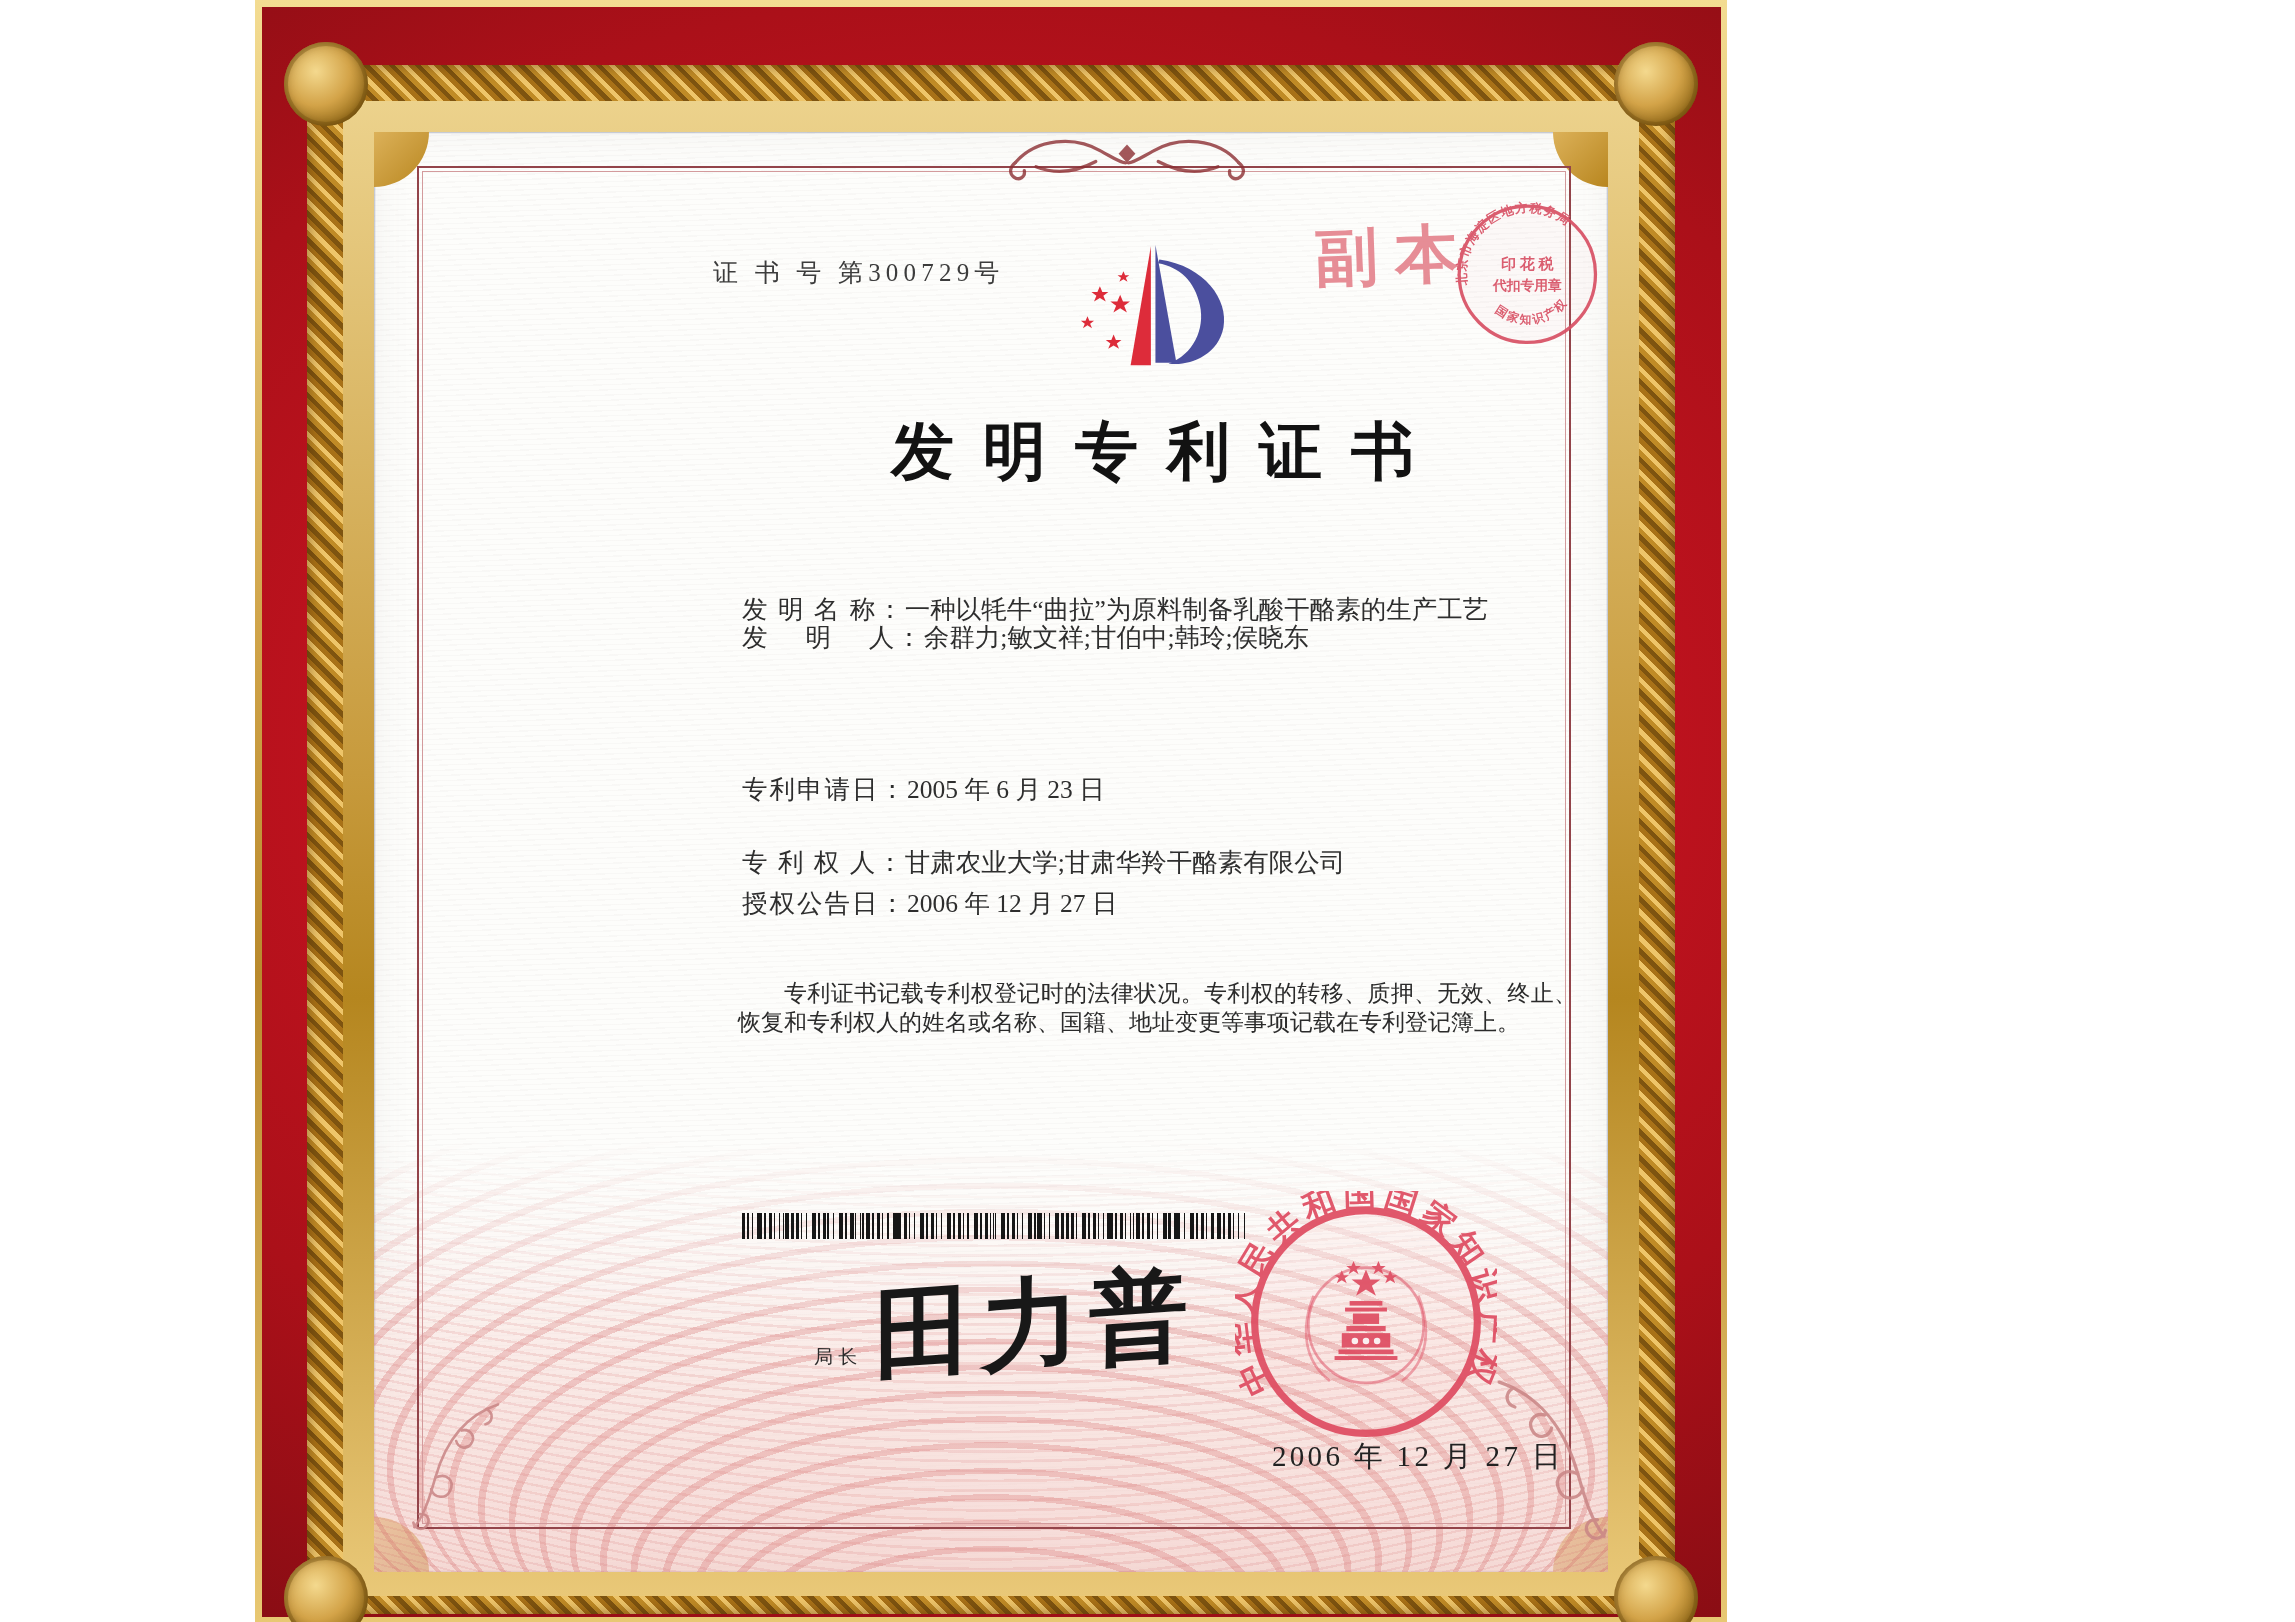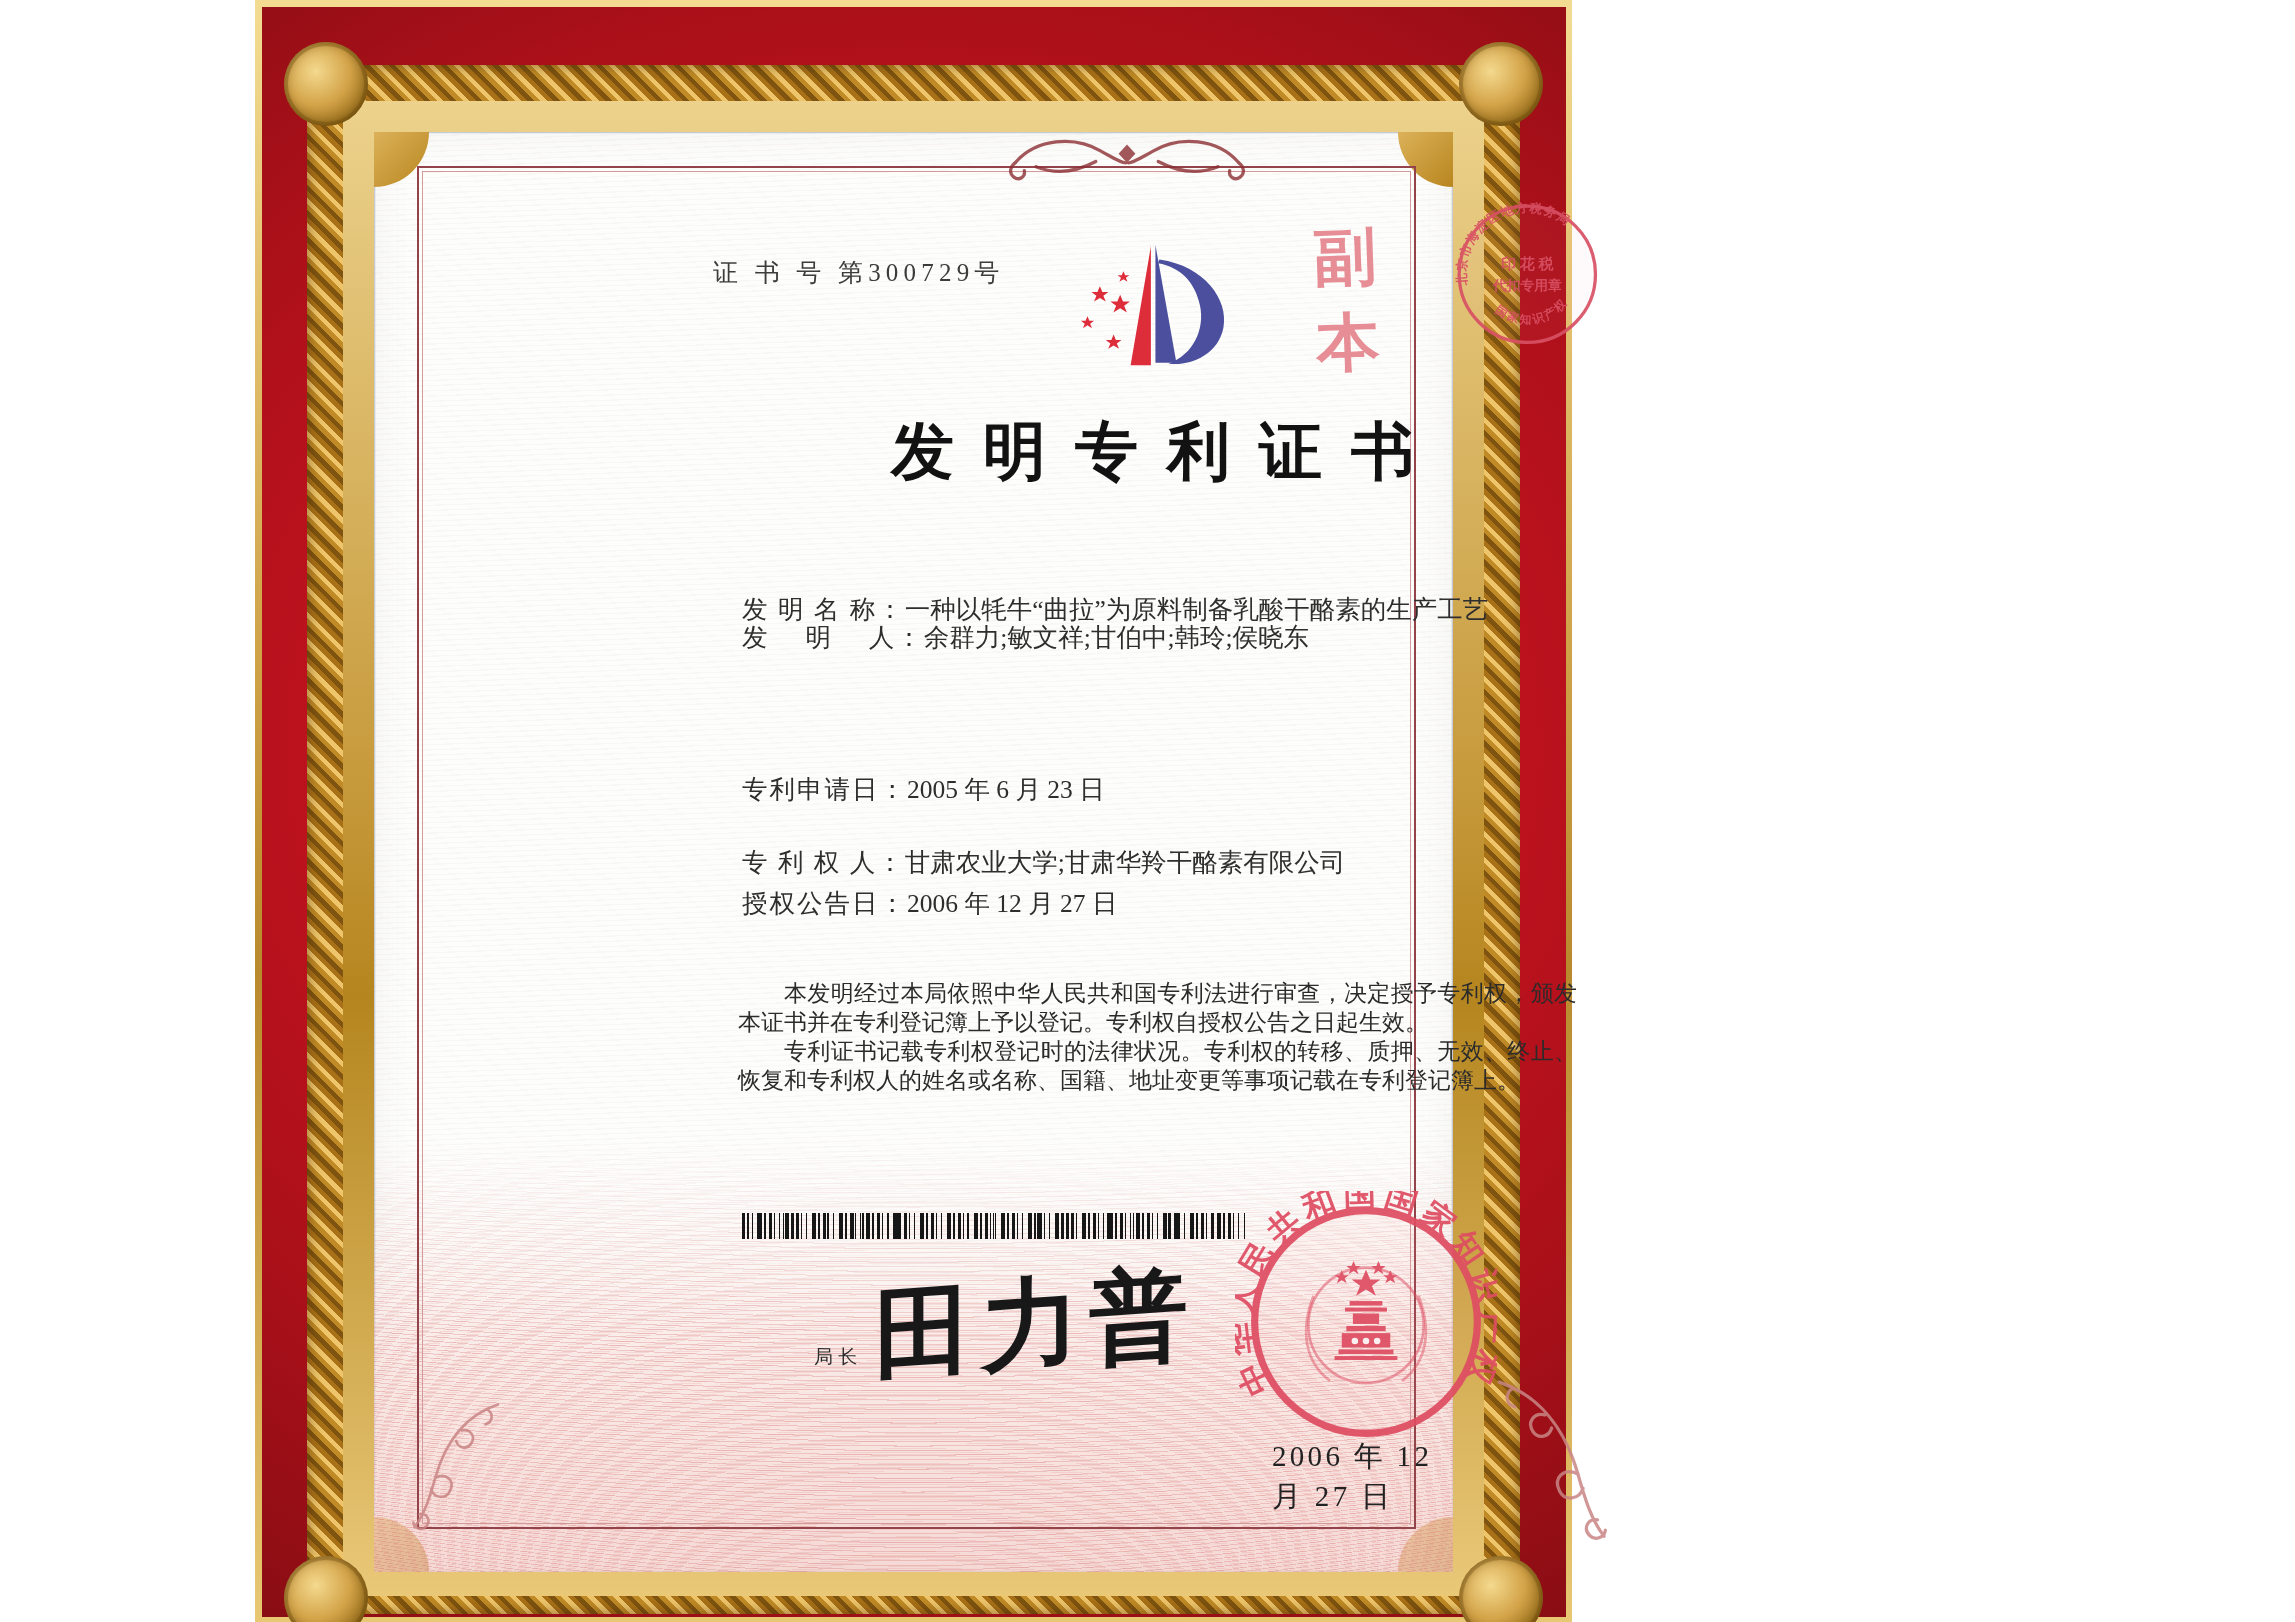--- a/index.html
+++ b/index.html
@@ -2,21 +2,21 @@
 <html style="font-size:10.5px"><head>
 <meta charset="utf-8">
 <style>
   html,body{margin:0;padding:0;}
   body{
     width:2295px;height:1623px;position:relative;overflow:hidden;
     background:#ffffff;
     font-family:"Liberation Serif","DejaVu Serif",serif;
   }
   
-  .certificate{position:absolute;left:255px;top:0;width:1317px;height:1623px;}
+  .certificate{position:absolute;left:255px;top:0;width:1472px;height:1623px;}
   .layer{position:absolute;}
   .gold-edge{inset:0;background:linear-gradient(180deg,#f3dc92,#cfa348 40%,#b98a2d 60%,#e8c873);}
   .red-band{inset:6.5px;background:
       radial-gradient(120% 85% at 50% 46%,#c51320 30%,#ab1019 55%,#8a0d14 76%,#5e080e 100%);}
   .rope{inset:65px 52px 9.2px 52px;
     background:repeating-linear-gradient(45deg,#7e5410 0 4.6px,#c08b26 4.6px 9.2px,#eec56a 9.2px 13.7px,#a87117 13.7px 18.3px);
     box-shadow:inset 0 0 14.4px rgba(60,30,0,.55);}
   .gold-band{inset:101px 88px 27.5px 88px;
     background:linear-gradient(180deg,#ecd28c,#c79a3c 45%,#b5861f 60%,#e9c878);}
   .paper{inset:132px 119px 51px 119px;background:#fdfdfb;
@@ -142,21 +142,20 @@
 
     <div class="title">发明专利证书</div>
 
     <div class="field f1"><span class="lab">发 明 名 称：</span><span>一种以牦牛“曲拉”为原料制备乳酸干酪素的生产工艺</span></div>
     <div class="field f2"><span class="lab">发　 明　 人：</span><span>余群力;敏文祥;甘伯中;韩玲;侯晓东</span></div>
     <div class="field f4"><span class="lab">专利申请日：</span><span>2005 年 6 月 23 日</span></div>
     <div class="field f5"><span class="lab">专 利 权 人：</span><span>甘肃农业大学;甘肃华羚干酪素有限公司</span></div>
     <div class="field f6"><span class="lab">授权公告日：</span><span>2006 年 12 月 27 日</span></div>
 
     <div class="body-text">
-      <p>本发明经过本局依照中华人民共和国专利法进行审查，决定授予专利权，颁发本证书并在专利登记簿上予以登记。专利权自授权公告之日起生效。</p>
       <p>专利证书记载专利权登记时的法律状况。专利权的转移、质押、无效、终止、恢复和专利权人的姓名或名称、国籍、地址变更等事项记载在专利登记簿上。</p>
     </div>
 
     <div class="barcode"></div>
 
     <div class="director">局长</div>
     <div class="signature">田力普</div>
 
     <svg class="seal" viewBox="0 0 400 400">
       <defs>

